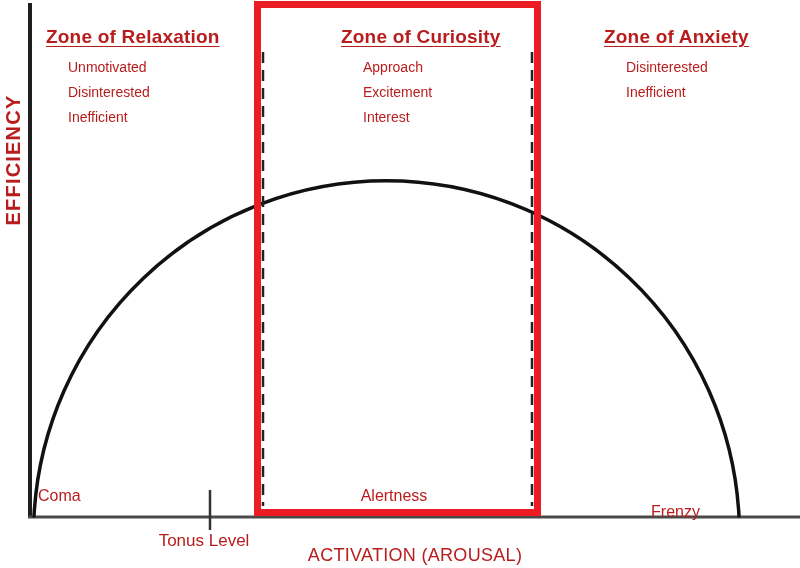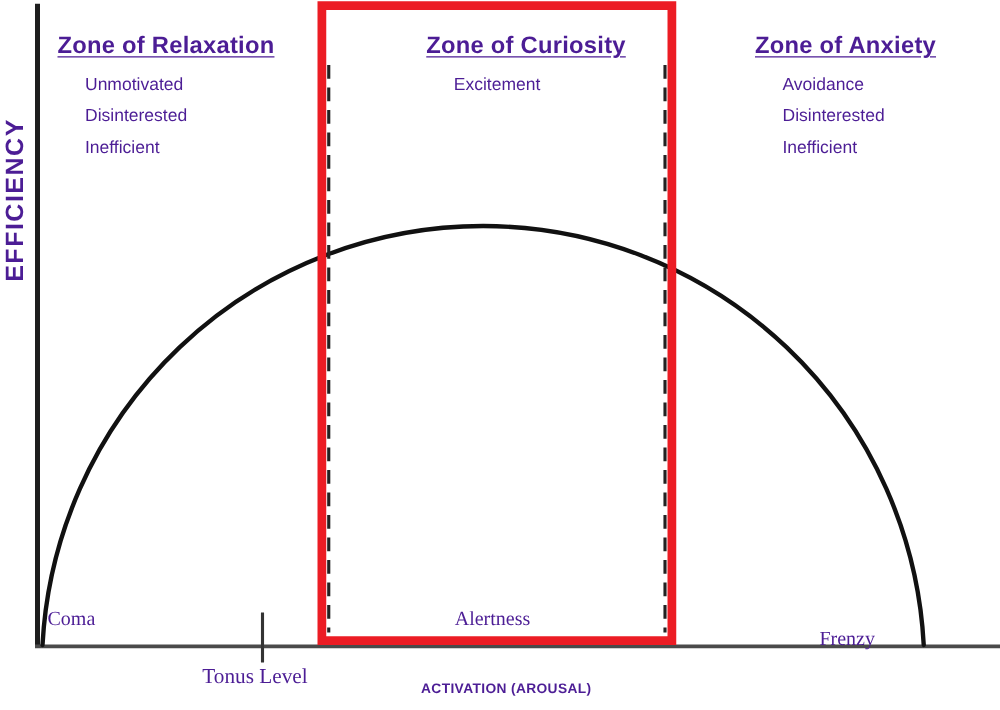--- a/index.html
+++ b/index.html
@@ -2,21 +2,21 @@
 <html><head>
 <meta charset="utf-8">
 <style>
   html, body { margin: 0; padding: 0; background: #ffffff; }
   .figure {
     position: relative;
     width: 800px;
     height: 568px;
     background: #ffffff;
     font-family: "Liberation Sans", sans-serif;
-    color: #4c1d95;
+    color: #b91c1c;
     overflow: hidden;
   }
   .plot-svg { position: absolute; left: 0; top: 0; }
 
   .red-box {
     position: absolute;
     left: 254px;
     top: 1px;
     width: 287px;
     height: 515px;
@@ -50,30 +50,30 @@
     left: 13px;
     top: 160px;
     transform: translate(-50%, -50%) rotate(-90deg);
     font-size: 20px;
     font-weight: 600;
     letter-spacing: 1.2px;
     white-space: nowrap;
   }
   .x-axis-label {
     position: absolute;
-    left: 405px;
+    left: 415px;
     top: 545px;
     transform: translateX(-50%);
-    font-size: 11px;
-    font-weight: 700;
+    font-size: 18px;
+    font-weight: 400;
     letter-spacing: 0.3px;
     white-space: nowrap;
   }
 
-  .marker { position: absolute; font-size: 16px; white-space: nowrap; font-family: Liberation Serif, serif; }
+  .marker { position: absolute; font-size: 16px; white-space: nowrap; }
   .marker.coma       { left: 38px;  top: 487px; }
   .marker.alertness  { left: 394px; top: 487px; transform: translateX(-50%); }
   .marker.frenzy     { left: 700px; top: 503px; transform: translateX(-100%); }
   .marker.tonus      { left: 204px; top: 531px; transform: translateX(-50%); font-size: 17px; }
 </style>
 </head>
 <body>
 
 <div class="figure">
 
@@ -95,26 +95,27 @@
 
   <div class="zone-block relaxation">
     <div class="zone-title">Zone of Relaxation</div>
     <div class="zone-item">Unmotivated</div>
     <div class="zone-item">Disinterested</div>
     <div class="zone-item">Inefficient</div>
   </div>
 
   <div class="zone-block curiosity">
     <div class="zone-title">Zone of Curiosity</div>
+    <div class="zone-item">Approach</div>
     <div class="zone-item">Excitement</div>
+    <div class="zone-item">Interest</div>
   </div>
 
   <div class="zone-block anxiety">
     <div class="zone-title">Zone of Anxiety</div>
-    <div class="zone-item">Avoidance</div>
     <div class="zone-item">Disinterested</div>
     <div class="zone-item">Inefficient</div>
   </div>
 
   <div class="y-axis-label">EFFICIENCY</div>
   <div class="x-axis-label">ACTIVATION (AROUSAL)</div>
 
   <div class="marker coma">Coma</div>
   <div class="marker alertness">Alertness</div>
   <div class="marker frenzy">Frenzy</div>

